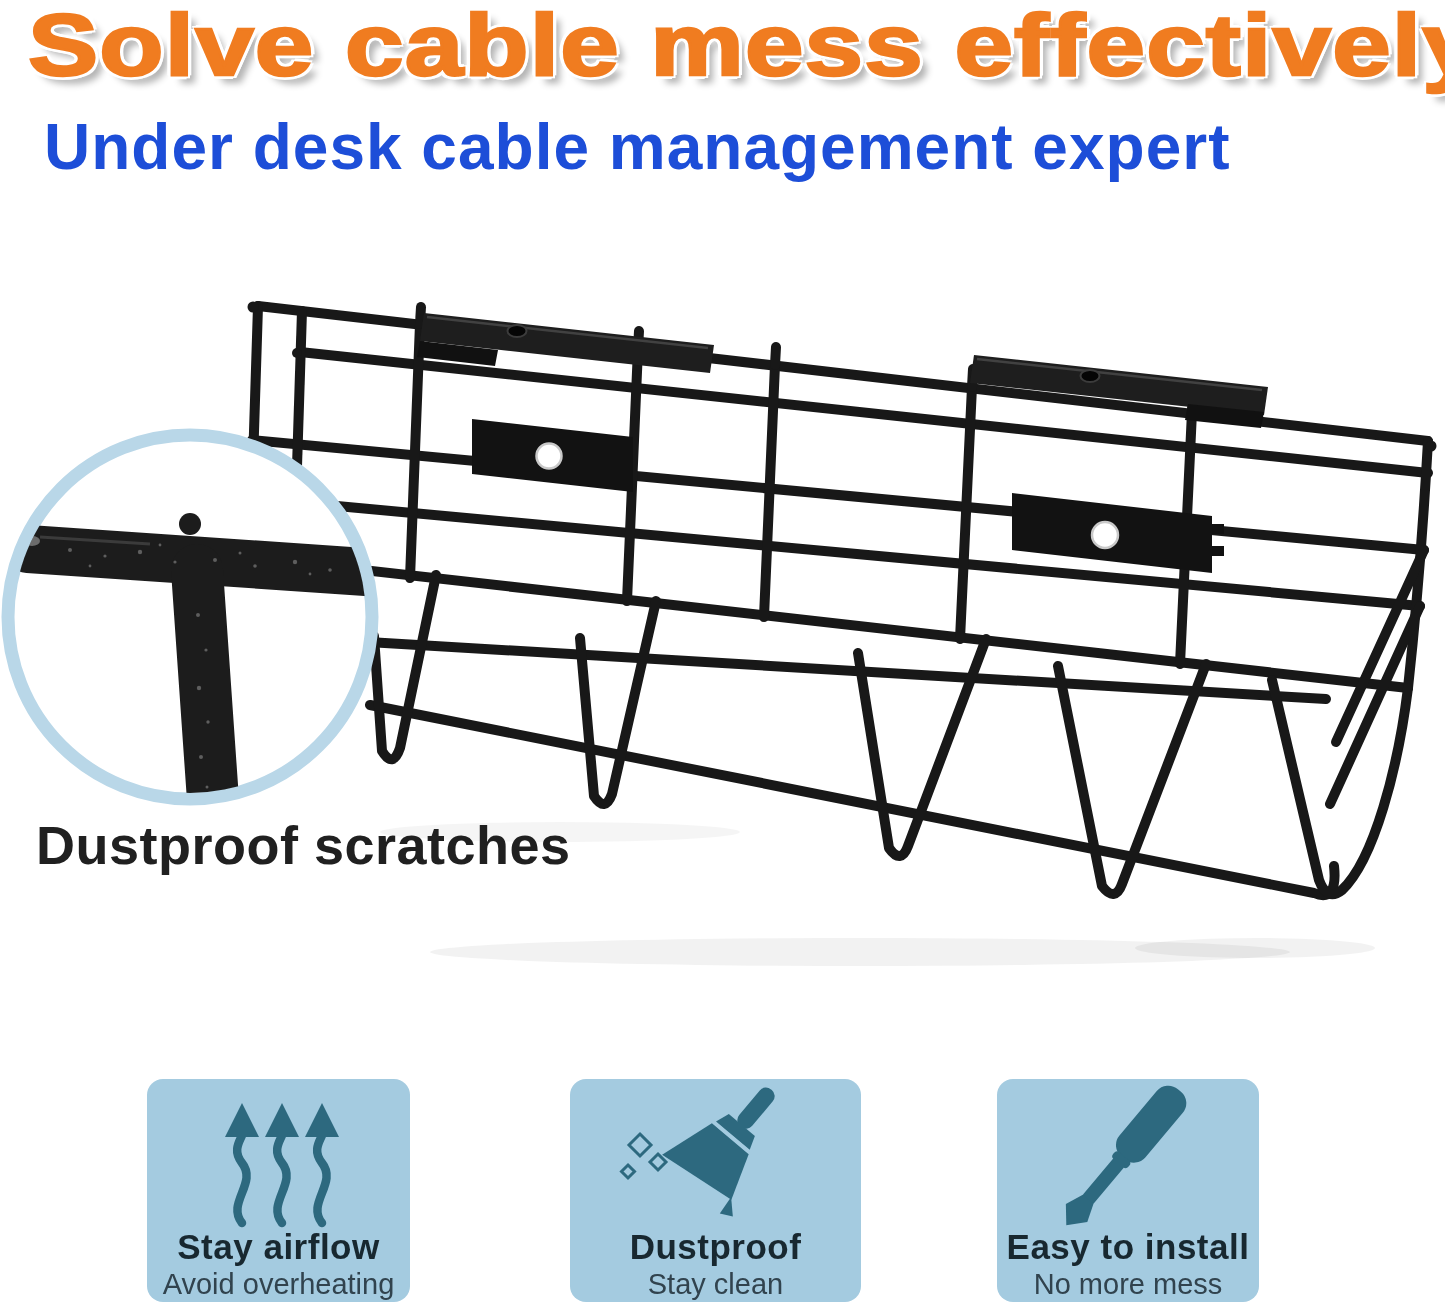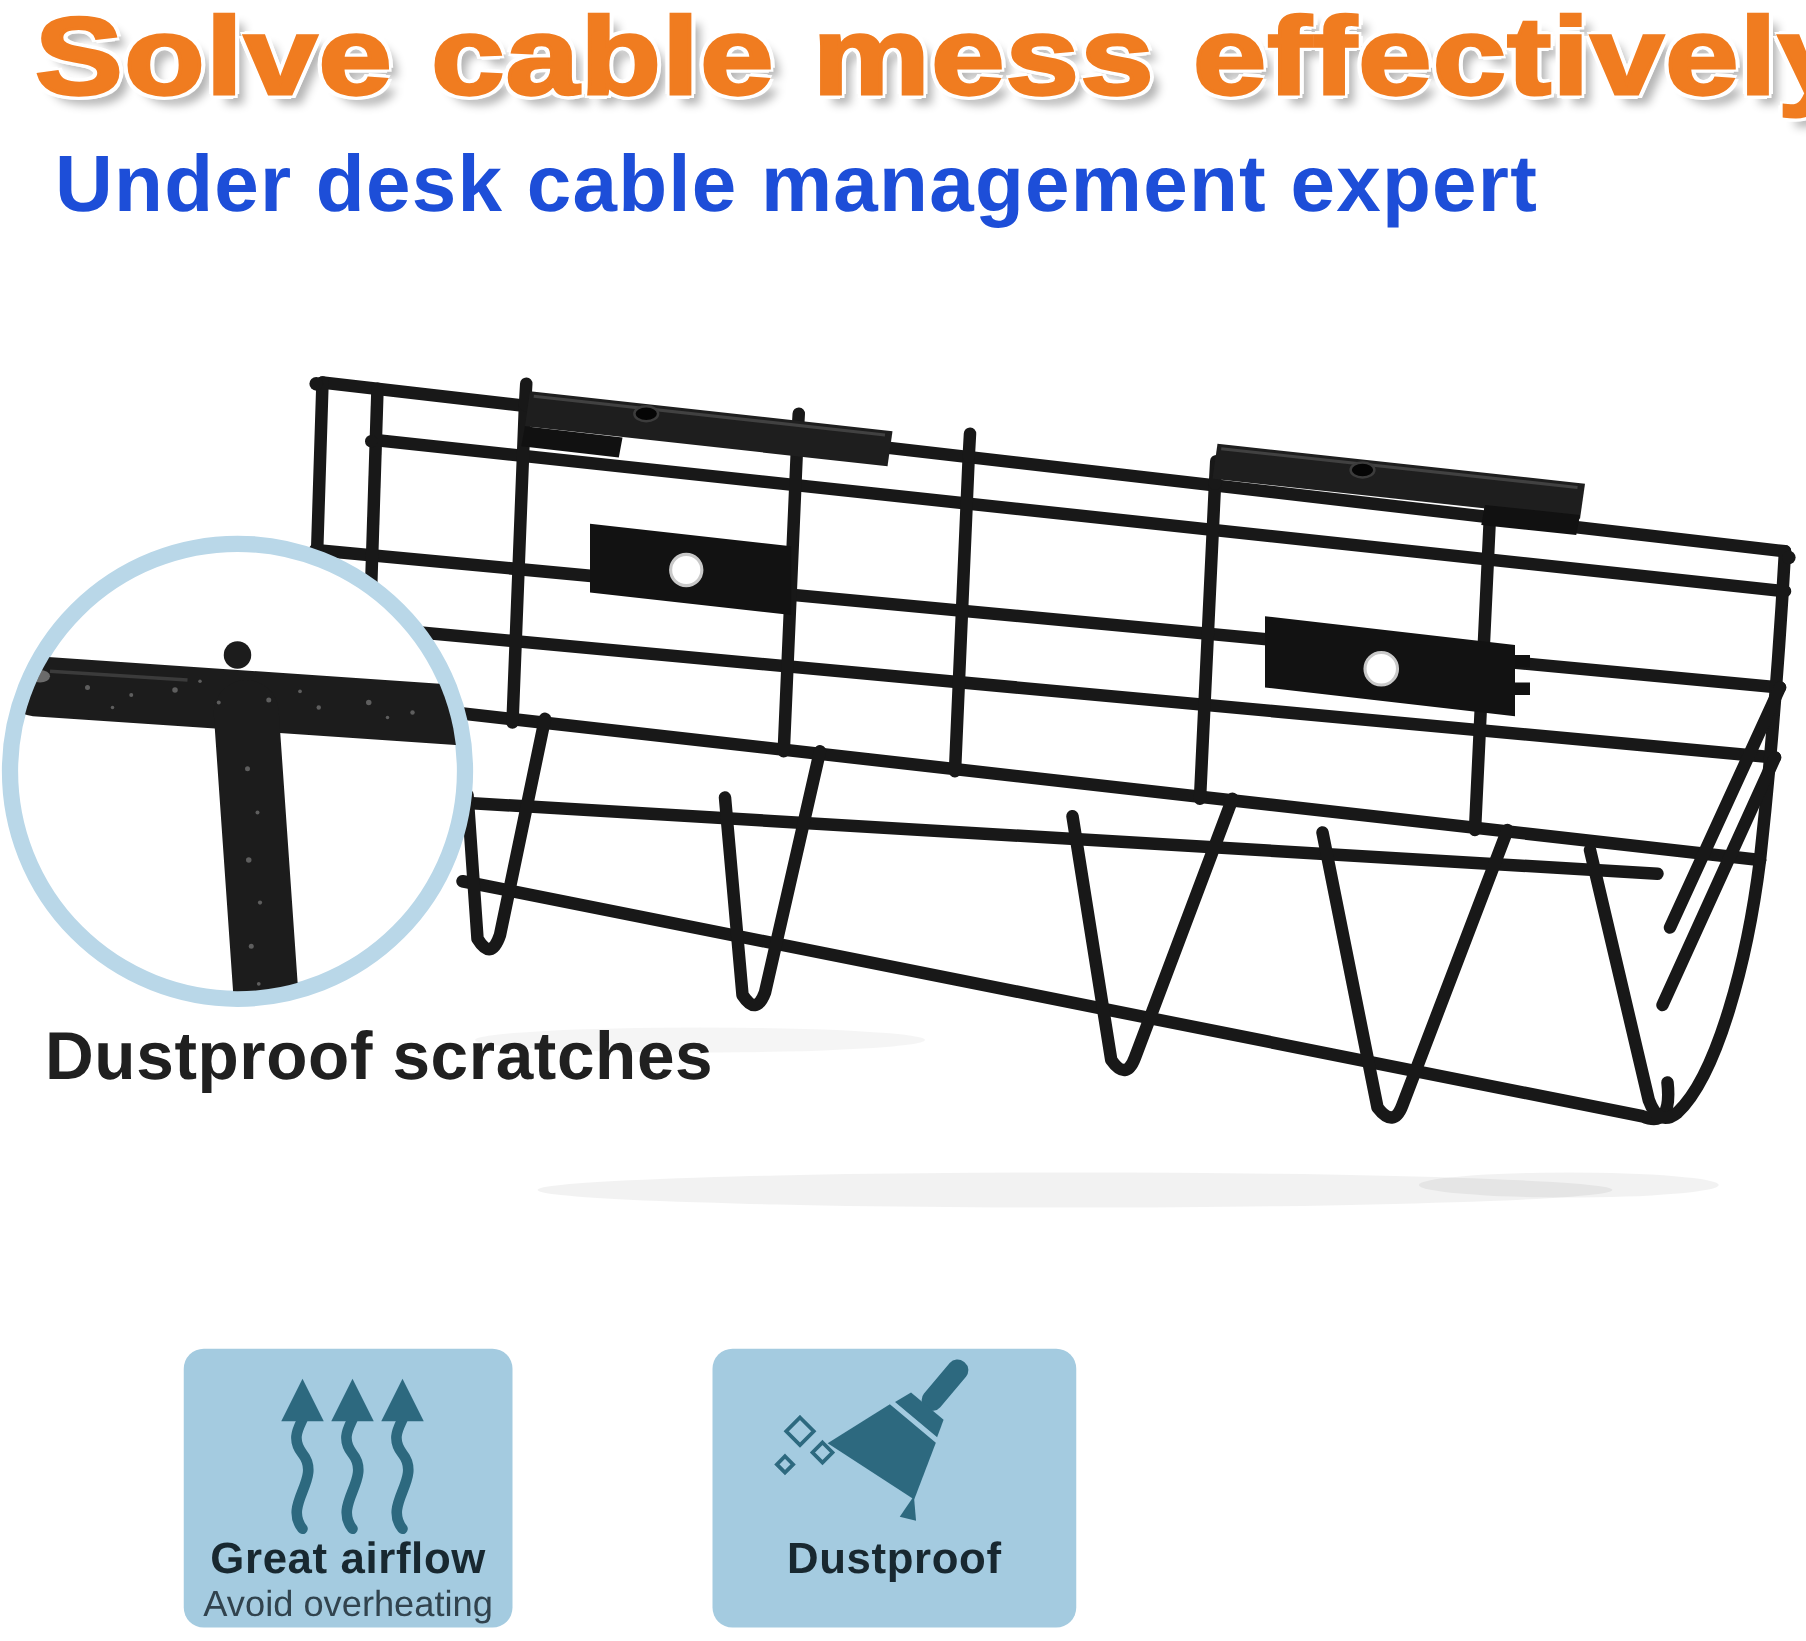--- a/index.html
+++ b/index.html
@@ -165,21 +165,21 @@
         <path d="M95,138 C79,118 111,98 95,78 C85,65 93,56 96,48"></path>
         <path d="M135,138 C119,118 151,98 135,78 C125,65 133,56 136,48"></path>
         <path d="M175,138 C159,118 191,98 175,78 C165,65 173,56 176,48"></path>
       </g>
       <g fill="#2d697f">
         <polygon points="78,52 112,52 95,18"></polygon>
         <polygon points="118,52 152,52 135,18"></polygon>
         <polygon points="158,52 192,52 175,18"></polygon>
       </g>
     </svg>
-    <div class="feature-title">Great airflow</div>
+    <div class="feature-title">Stay airflow</div>
     <div class="feature-subtitle">Avoid overheating</div>
   </div>
 
   <div class="feature-card" style="left:570px;width:291px;">
     <svg class="icon-svg" width="265" height="145" viewBox="0 0 265 145" aria-hidden="true">
       <g stroke="#2d697f" stroke-width="3" fill="none">
         <path d="M70,49 L81,60 L70,71 L59,60 Z"></path>
         <path d="M58,80 L64.5,86.5 L58,93 L51.5,86.5 Z"></path>
         <path d="M88,69 L96,77 L88,85 L80,77 Z"></path>
       </g>
@@ -187,16 +187,29 @@
         <rect x="-8.5" y="-80" width="17" height="48" rx="8"></rect>
         <polygon points="-17,-34 17,-34 22,-20 -22,-20"></polygon>
         <polygon points="-24,-16 24,-16 40,30 -42,40"></polygon>
         <polygon points="38,28 52,42 40,48"></polygon>
       </g>
       <g transform="translate(150,66) rotate(40)">
         <line x1="-23" y1="-18" x2="23" y2="-18" stroke="#a4cbe0" stroke-width="3"></line>
       </g>
     </svg>
     <div class="feature-title">Dustproof</div>
-  </div>
-
+    <div class="feature-subtitle">Stay clean</div>
+  </div>
+
+  <div class="feature-card" style="left:997px;width:262px;">
+    <svg class="icon-svg" width="262" height="145" viewBox="0 0 262 145" aria-hidden="true">
+      <g transform="translate(140,56) rotate(40)" fill="#2d697f">
+        <rect x="-17" y="-66" width="34" height="88" rx="15"></rect>
+        <rect x="-10" y="20" width="20" height="9" rx="4"></rect>
+        <rect x="-7" y="26" width="14" height="52" rx="3"></rect>
+        <polygon points="-7,76 7,76 14,94 0,110 -14,94"></polygon>
+      </g>
+    </svg>
+    <div class="feature-title">Easy to install</div>
+    <div class="feature-subtitle">No more mess</div>
+  </div>
 
 </div>
 
 </body></html>

